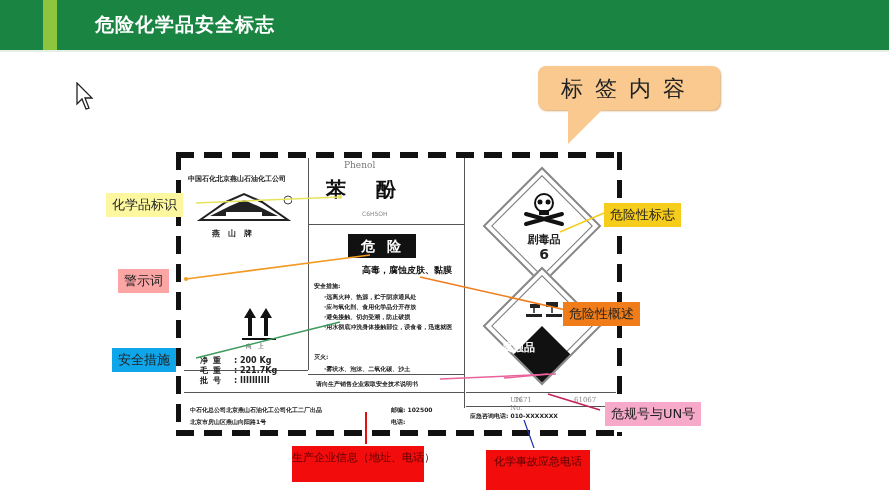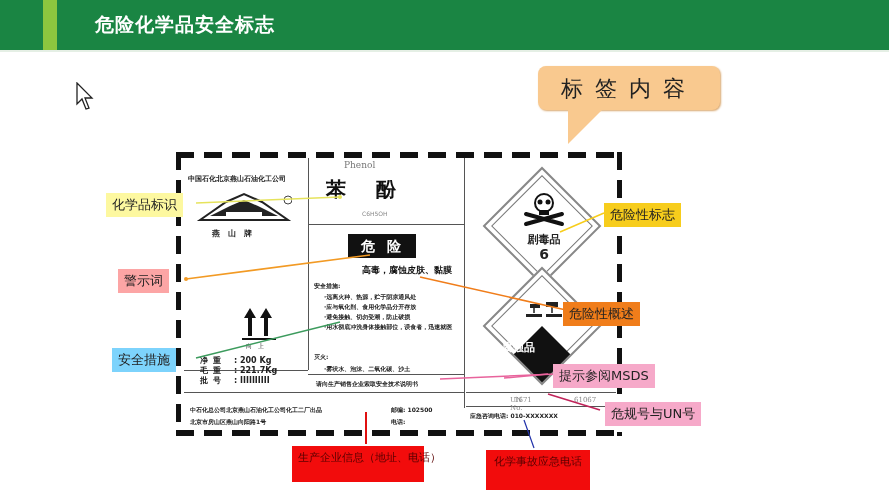--- a/index.html
+++ b/index.html
@@ -65,26 +65,26 @@
 
   .un-row { position: absolute; left: 294px; top: 244px; font-size: 7px; color: #888; font-family: "DejaVu Serif", serif; }
   .un-no { position: absolute; left: 0; top: 0; margin-left: 40px; }
   .un-val { position: absolute; left: 44px; top: 0; }
   .un-cn { position: absolute; left: 104px; top: 0; }
   .emg-phone { position: absolute; left: 294px; top: 260px; font-size: 6px; font-weight: bold; color: #222; }
 
   .tag { position: absolute; font-size: 13px; color: #222; padding: 3px 6px; white-space: nowrap; }
   .tag-chem { left: 106px; top: 193px; background: #fdf8a0; }
   .tag-warn { left: 118px; top: 269px; background: #fca5a5; }
-  .tag-safety { left: 112px; top: 348px; background: #7dd3fc; }
+  .tag-safety { left: 112px; top: 348px; background: #0ea5e9; }
   .tag-hazsign { left: 604px; top: 203px; background: #f7cd1c; }
   .tag-hazdesc { left: 563px; top: 302px; background: #f07d1a; }
   .tag-msds { left: 553px; top: 364px; background: #f6a9c9; }
   .tag-un { left: 605px; top: 402px; background: #f6a9c9; }
-  .tag-red { background: #f20c0c; font-size: 11px; text-align: center; line-height: 15px; padding: 4px 6px; color: #5a0000; }
+  .tag-red { background: #f20c0c; font-size: 11px; text-align: center; line-height: 15px; padding: 4px 0; color: #5a0000; }
   .tag-mfr { left: 292px; top: 446px; width: 132px; height: 36px; }
   .tag-emg { left: 486px; top: 450px; width: 104px; height: 40px; }
 
   svg.overlay { position: absolute; left: 0; top: 0; width: 889px; height: 500px; pointer-events: none; }
 </style>
 </head>
 <body>
 
 <div class="stage">
 
@@ -213,18 +213,17 @@
     <line x1="548" y1="394" x2="600" y2="410" stroke="#c0245a" stroke-width="1.8"></line>
     <line x1="366" y1="412" x2="366" y2="444" stroke="#e01010" stroke-width="2"></line>
     <line x1="524" y1="420" x2="534" y2="448" stroke="#2233aa" stroke-width="1.2"></line>
   </svg>
 
   <div class="tag tag-chem">化学品标识</div>
   <div class="tag tag-warn">警示词</div>
   <div class="tag tag-safety">安全措施</div>
   <div class="tag tag-hazsign">危险性标志</div>
   <div class="tag tag-hazdesc">危险性概述</div>
-  <div class="tag tag-msds">提示参阅MSDS</div>
   <div class="tag tag-un">危规号与UN号</div>
   <div class="tag tag-red tag-mfr">生产企业信息（地址、电话）</div>
   <div class="tag tag-red tag-emg">化学事故应急电话</div>
 
 </div>
 
 </body></html>

